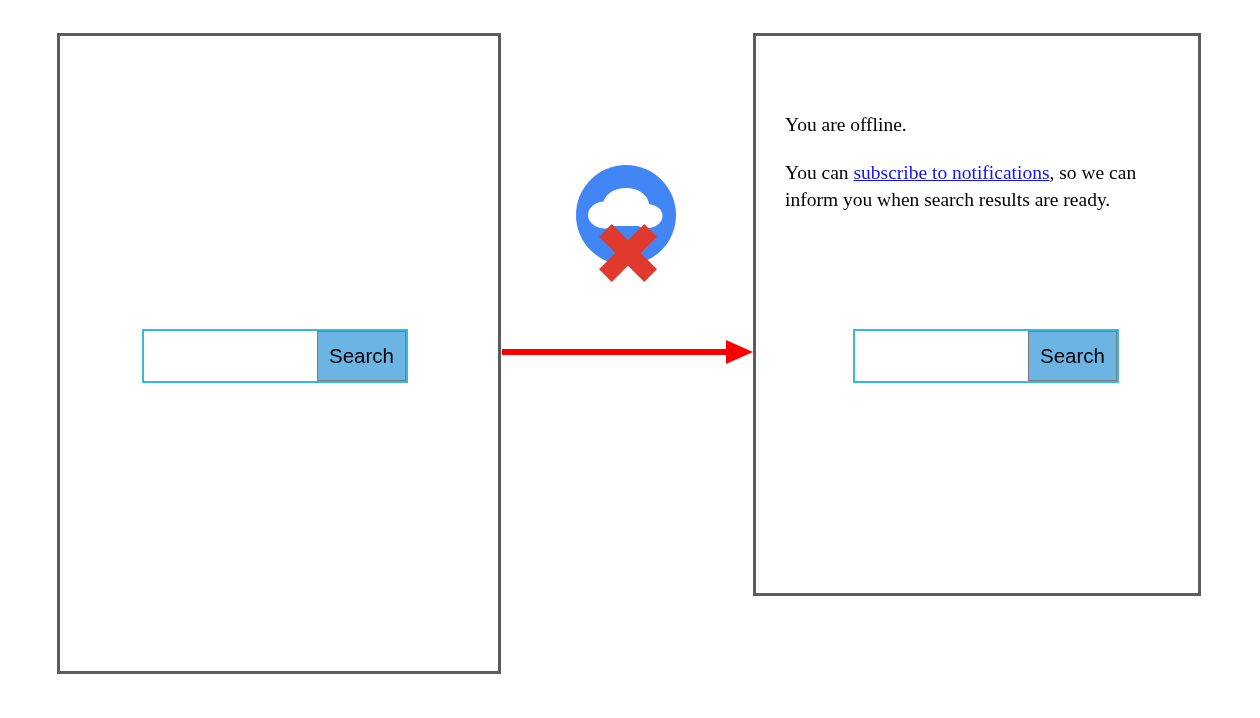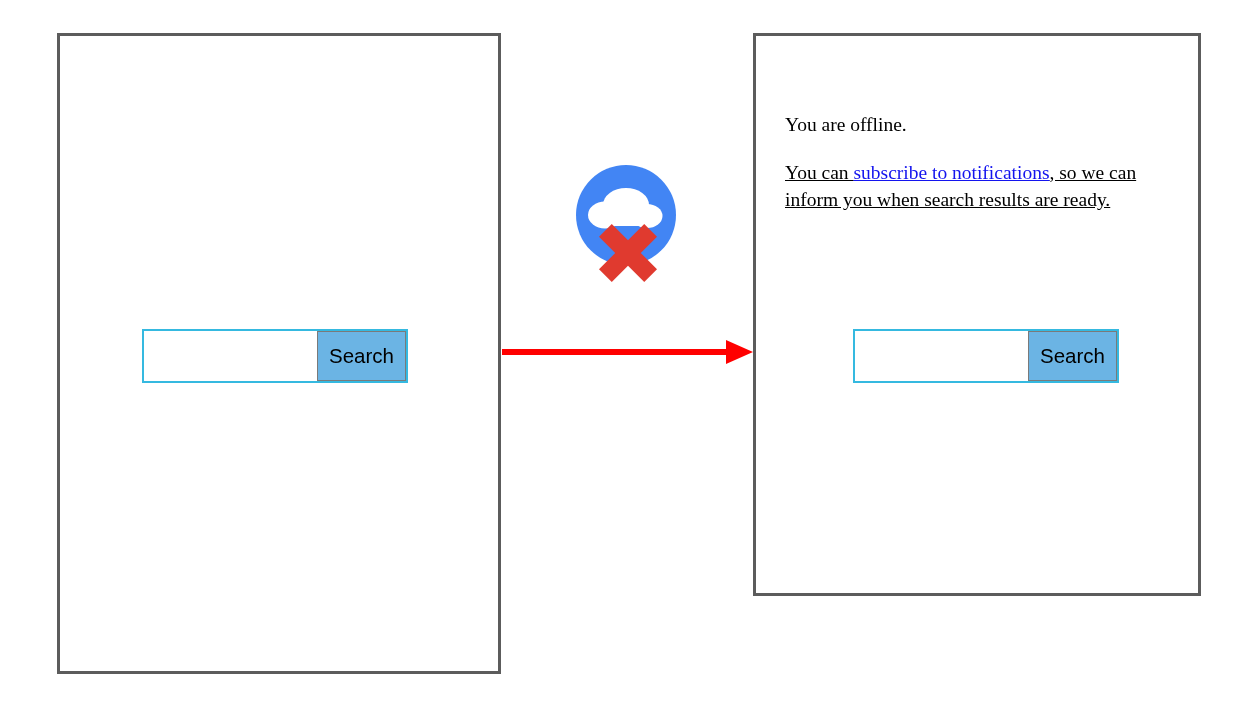--- a/index.html
+++ b/index.html
@@ -51,21 +51,20 @@
     font-family: "Liberation Serif", serif;
     font-size: 19.5px;
     line-height: 1.42;
     color: #000000;
   }
   .offline-message p {
     margin: 0 0 20px 0;
   }
   .offline-message p:last-child {
     margin-bottom: 0;
-    text-decoration: underline;
   }
   .subscribe-link {
     color: #1414ee;
     text-decoration: underline;
     cursor: pointer;
   }
 
   
   .search-bar {
     position: absolute;

